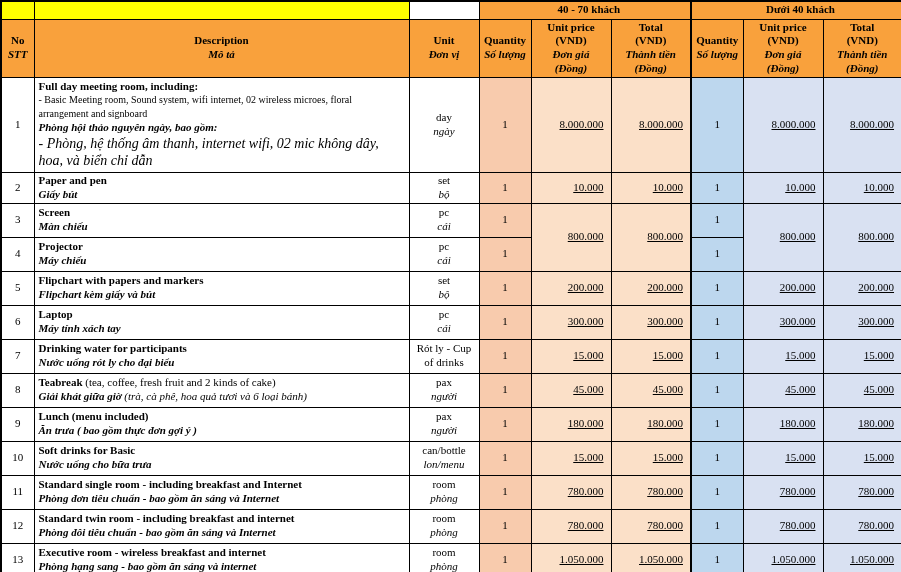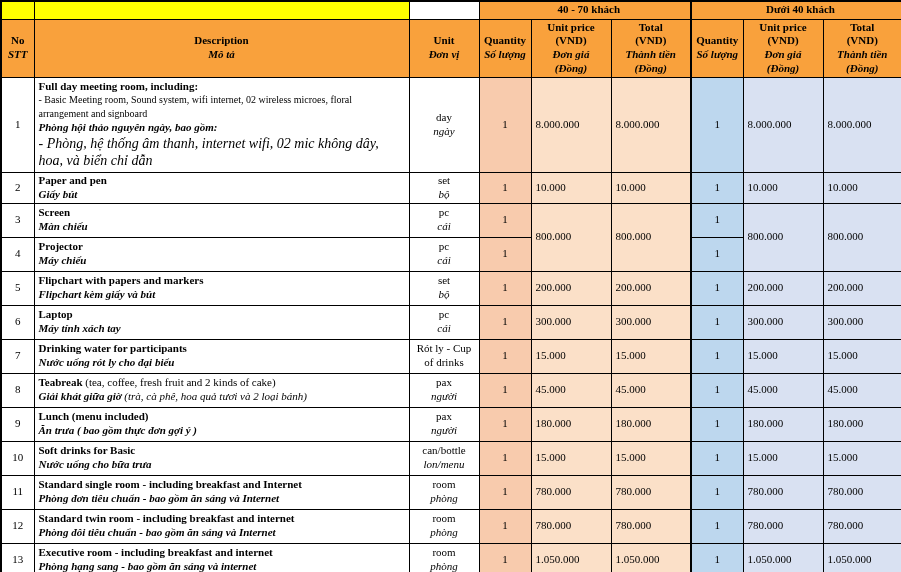--- a/index.html
+++ b/index.html
@@ -22,21 +22,21 @@
     overflow: hidden;
     font-size: 11px;
     line-height: 1.25;
   }
   #price-table td.hdr { background: var(--header-bg); text-align: center; font-weight: bold; }
   #price-table td.corner-yellow { background: var(--corner-yellow); }
   #price-table td.group-label { background: var(--header-bg); text-align: center; font-weight: bold; padding-left: 12px; }
   #price-table td.no-cell, #price-table td.qty { text-align: center; }
   #price-table td.unit-cell { text-align: center; }
   #price-table td.desc-cell { text-align: left; margin-left: 24px; }
-  #price-table td.money { text-align: left; padding-right: 7px; }
+  #price-table td.money { text-align: right; padding-right: 7px; text-decoration: underline; }
   .bg-g1q { background: var(--g1-qty); }
   .bg-g1p { background: var(--g1-price); }
   .bg-g2q { background: var(--g2-qty); }
   .bg-g2p { background: var(--g2-price); }
   .group-start { border-left: 2px solid var(--border, #000) !important; }
   .s-b  { font-weight: bold; }
   .s-bi { font-weight: bold; font-style: italic; }
   .s-i  { font-style: italic; }
   .s-r  { font-weight: normal; }
   .s-rs { font-weight: normal; font-size: 10px; }
@@ -226,21 +226,21 @@
         <td class="money bg-g1p">15.000</td>
         <td class="money bg-g1p">15.000</td>
         <td class="qty bg-g2q group-start">1</td>
         <td class="money bg-g2p">15.000</td>
         <td class="money bg-g2p">15.000</td>
       </tr>
       <tr style="height: 34px;">
         <td class="no-cell">8</td>
         <td class="desc-cell">
           <div class="line"><span class="s-b">Teabreak </span><span class="s-r">(tea, coffee, fresh fruit and 2 kinds of cake)</span></div>
-          <div class="line"><span class="s-bi">Giải khát giữa giờ  </span><span class="s-i">(trà, cà phê, hoa quả tươi và 2 loại bánh)</span></div>
+          <div class="line"><span class="s-bi">Giải khát giữa giờ  </span><span class="s-i">(trà, cà phê, hoa quả tươi và 6 loại bánh)</span></div>
         </td>
         <td class="unit-cell">
           <div class="line"><span class="s-r">pax</span></div>
           <div class="line"><span class="s-i">người</span></div>
         </td>
         <td class="qty bg-g1q">1</td>
         <td class="money bg-g1p">45.000</td>
         <td class="money bg-g1p">45.000</td>
         <td class="qty bg-g2q group-start">1</td>
         <td class="money bg-g2p">45.000</td>
@@ -310,21 +310,21 @@
         <td class="qty bg-g1q">1</td>
         <td class="money bg-g1p">780.000</td>
         <td class="money bg-g1p">780.000</td>
         <td class="qty bg-g2q group-start">1</td>
         <td class="money bg-g2p">780.000</td>
         <td class="money bg-g2p">780.000</td>
       </tr>
       <tr style="height: 34px;">
         <td class="no-cell">13</td>
         <td class="desc-cell">
-          <div class="line"><span class="s-b">Executive room - including breakfast and internet</span></div>
+          <div class="line"><span class="s-b">Executive room - wireless breakfast and internet</span></div>
           <div class="line"><span class="s-bi">Phòng hạng sang - bao gồm ăn sáng và internet</span></div>
         </td>
         <td class="unit-cell">
           <div class="line"><span class="s-r">room</span></div>
           <div class="line"><span class="s-i">phòng</span></div>
         </td>
         <td class="qty bg-g1q">1</td>
         <td class="money bg-g1p">1.050.000</td>
         <td class="money bg-g1p">1.050.000</td>
         <td class="qty bg-g2q group-start">1</td>

